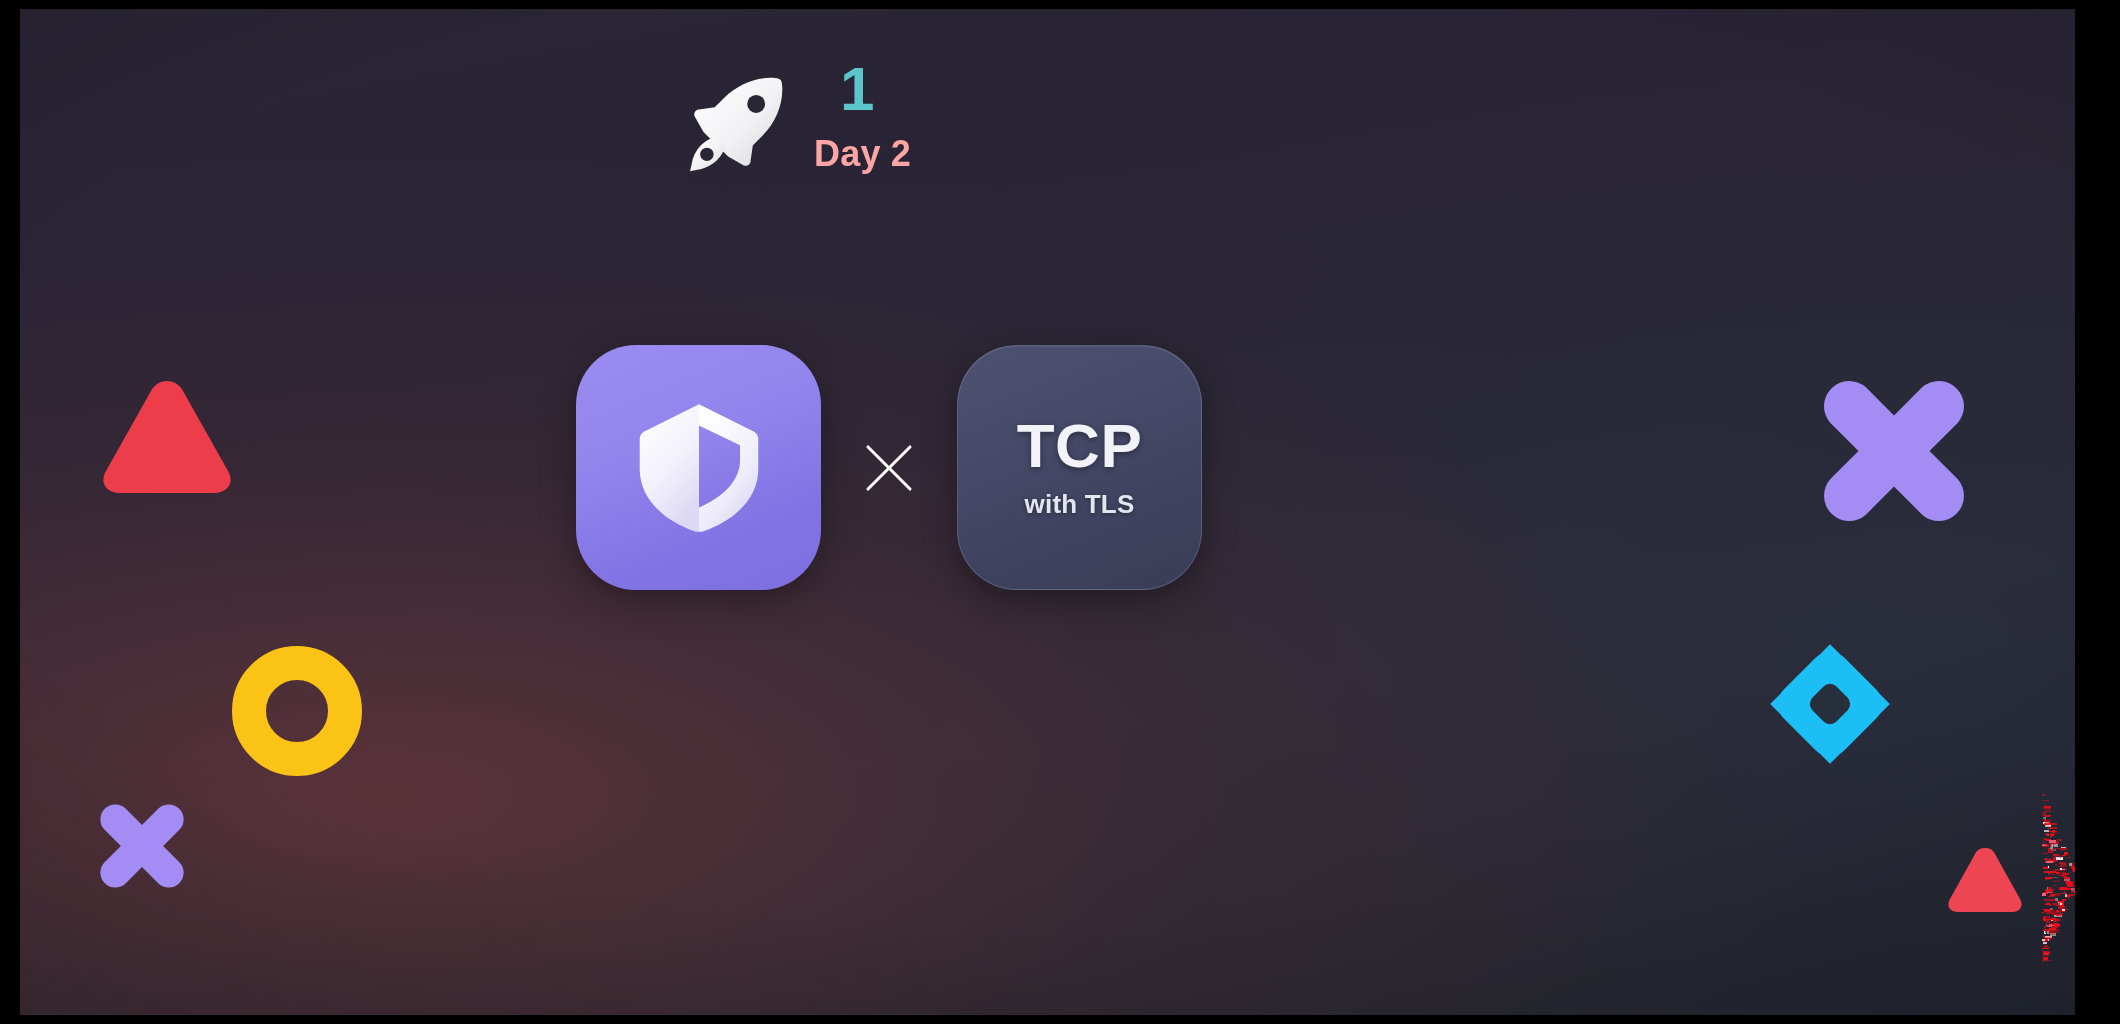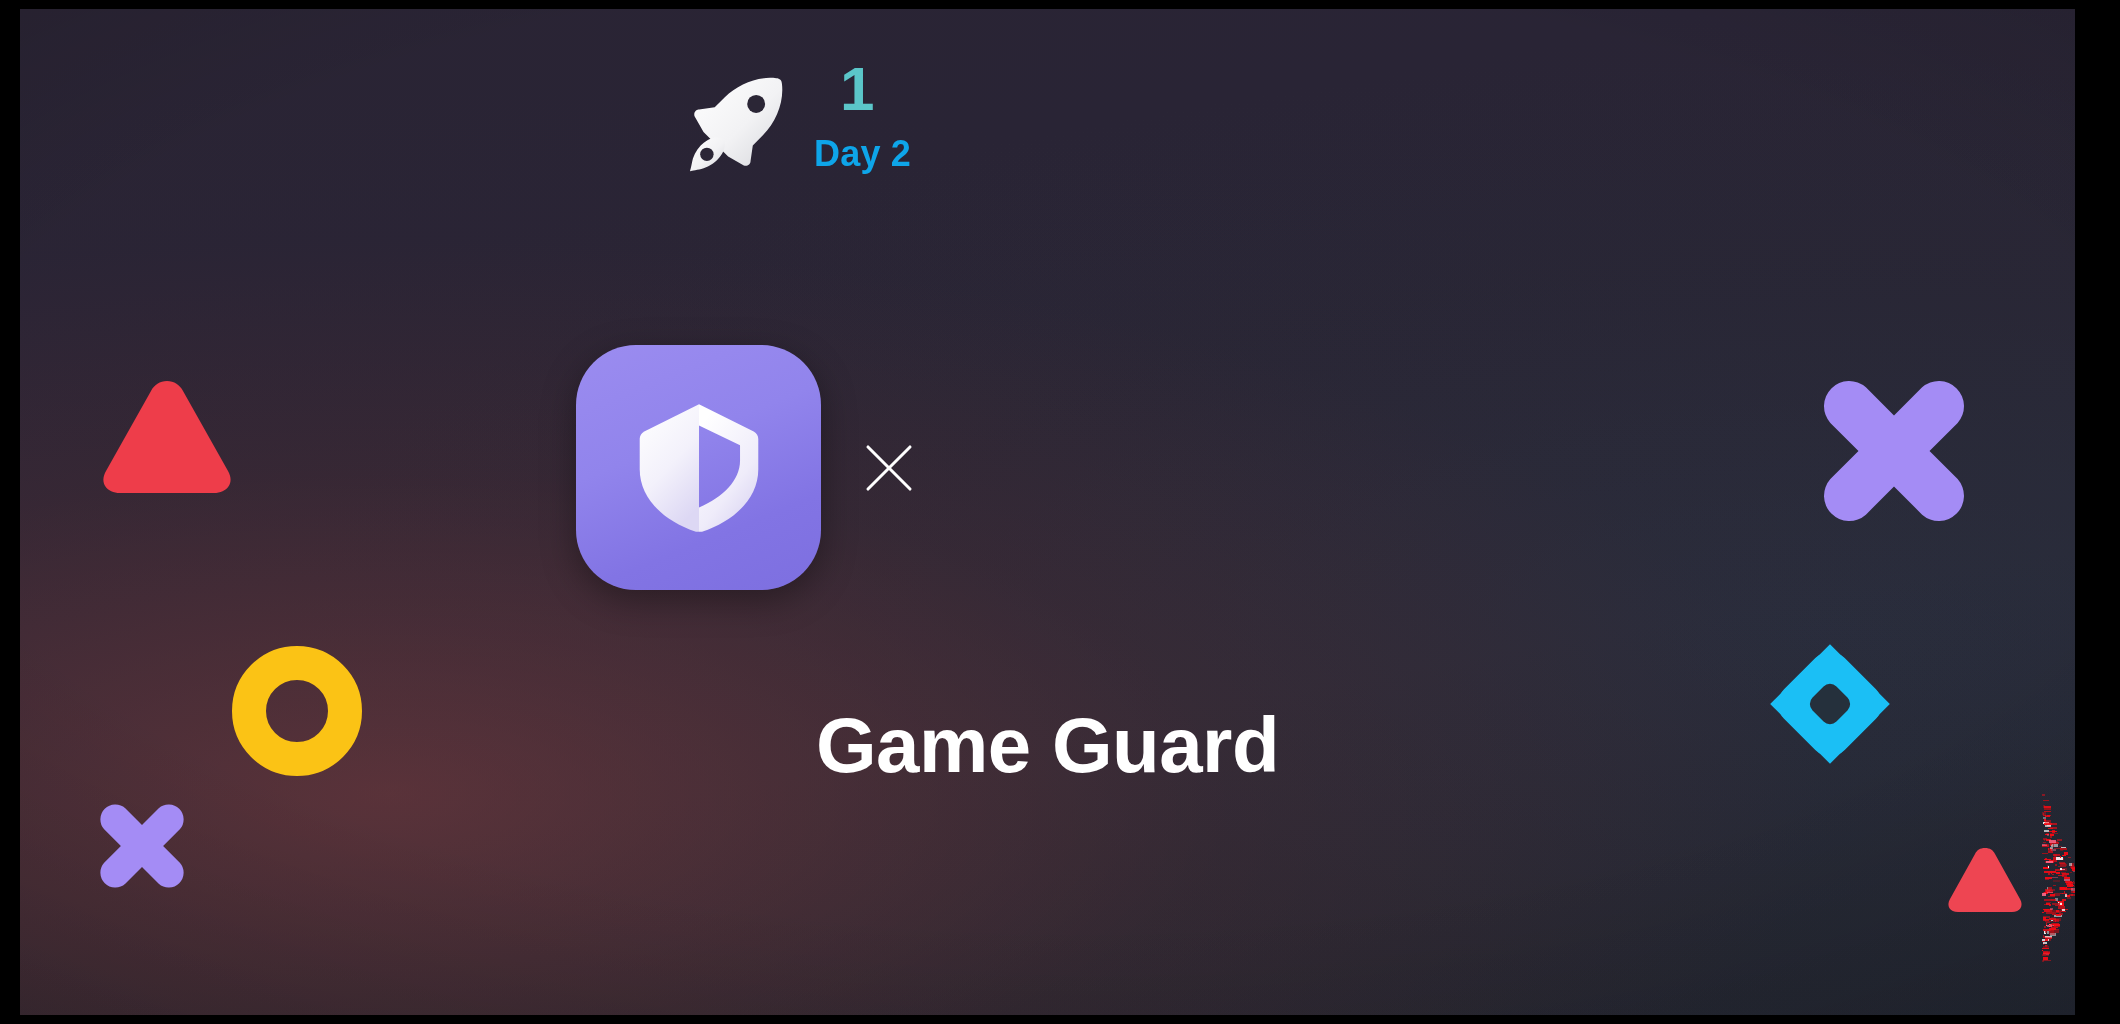--- a/index.html
+++ b/index.html
@@ -50,21 +50,21 @@
     -webkit-text-fill-color:transparent;
     white-space:pre;
   }
   #launch-week-number {
     margin-left:26px;
     color:#5bc6c9;
     font-size:62px; font-weight:700;
   }
   #day-label {
     margin-top:12px;
-    font-size:36px; font-weight:700; color:#0ea5e9; letter-spacing:0.2px;
+    font-size:36px; font-weight:700; color:#fca5a5; letter-spacing:0.2px;
   }
 
   
   #card-row {
     position:absolute;
     left:556px; top:336px;
     display:flex; align-items:center; gap:0;
   }
   .proto-card {
     position:relative;
@@ -502,22 +502,25 @@
         <path d="M50 8 L86 26 C88 27 89 29 89 31 L89 51 C89 70 73 85 52 92 L50 92 Z
                  M50 22 L50 76 C66 69 77 58 77 45 L77 35 Z" fill="url(#sgR)" fill-rule="evenodd"></path>
       </svg>
     </div>
 
     <svg id="multiply-icon" viewBox="0 0 40 40">
       <line x1="5" y1="5" x2="35" y2="35" stroke="#ffffff" stroke-width="2.2" stroke-linecap="round"></line>
       <line x1="35" y1="5" x2="5" y2="35" stroke="#ffffff" stroke-width="2.2" stroke-linecap="round"></line>
     </svg>
 
+    <div class="proto-card net-card" id="card-tcp">
+      <div class="net-title">TCP</div>
+      <div class="net-sub">with TLS</div>
+    </div>
 
     <div id="card-gap"></div>
 
   </div>
 
   <div id="headline">
-    <span class="hl-line">Game Guard</span>
   </div>
 
 </div>
 
 </body></html>

